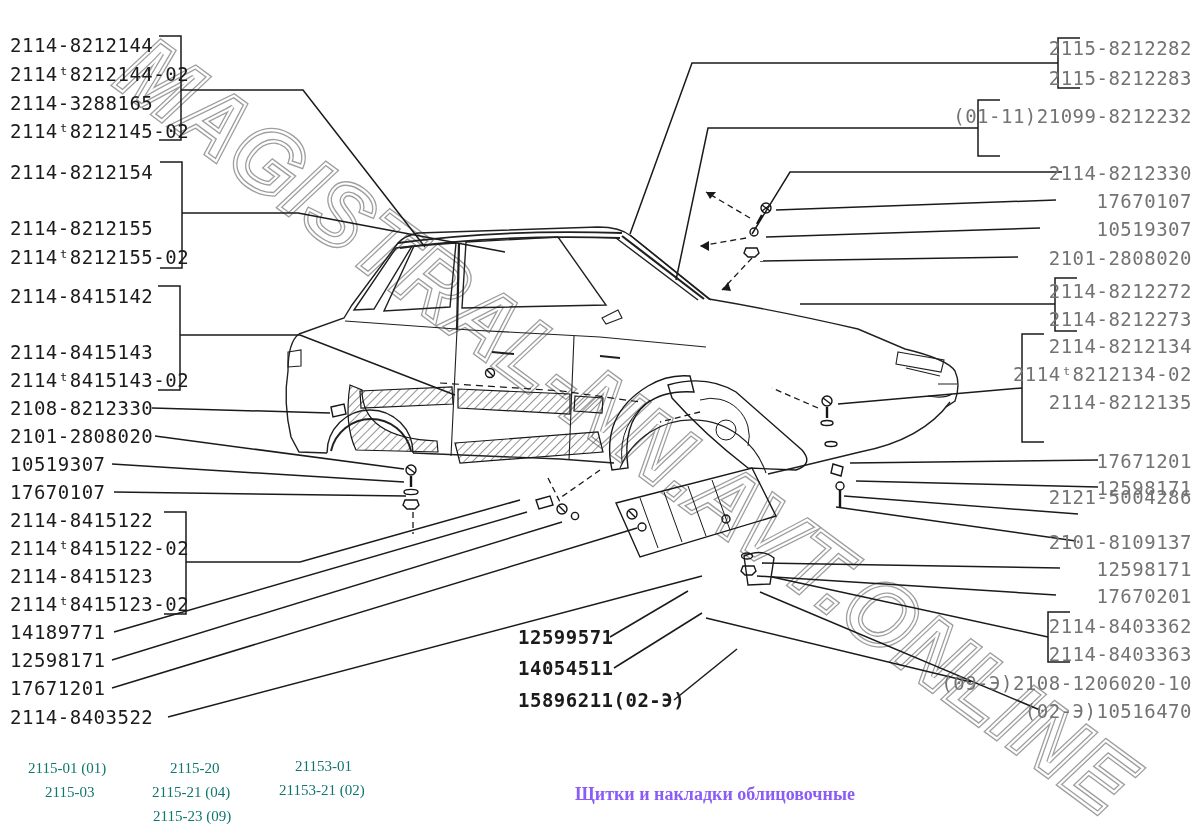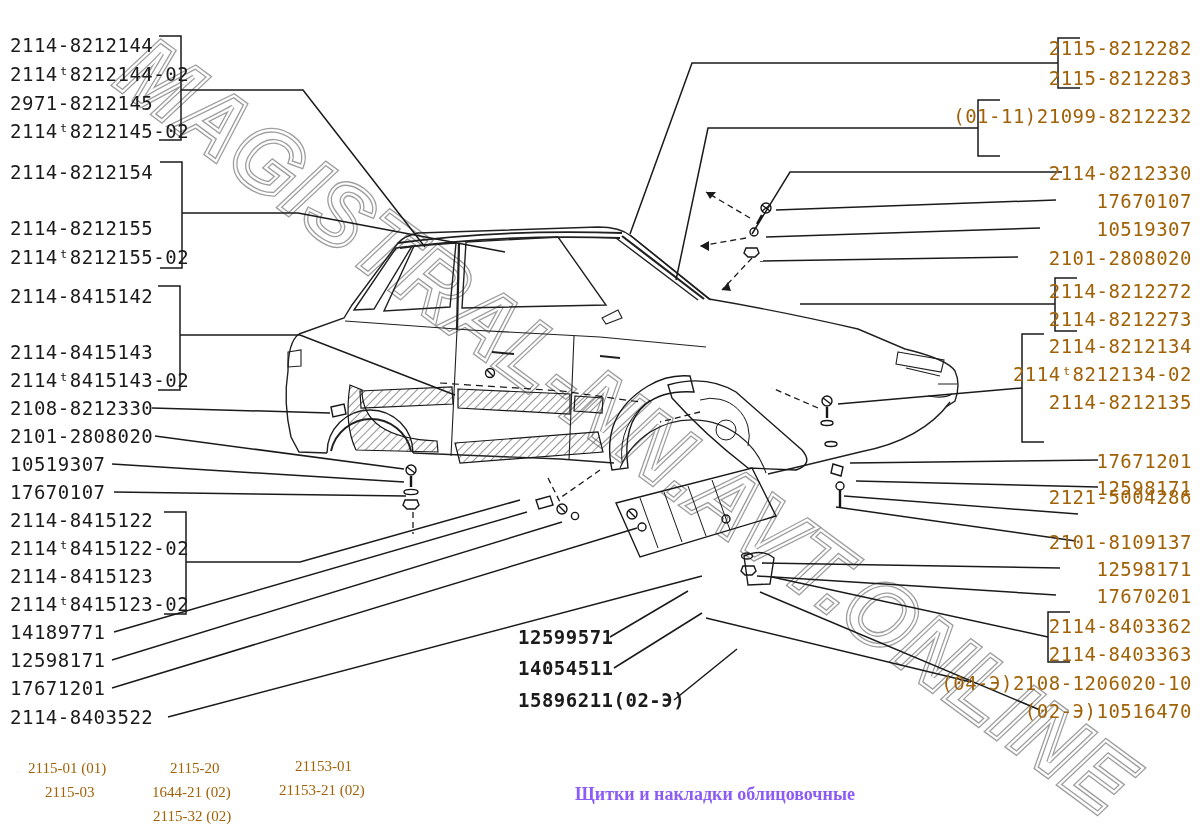--- a/index.html
+++ b/index.html
@@ -2,24 +2,24 @@
 <html><head>
 <meta charset="utf-8">
 <style>
   html,body{margin:0;padding:0;background:#e8e8e8;}
   .stage{position:relative;width:1200px;height:835px;background:#ffffff;overflow:hidden;
          font-family:"DejaVu Sans Mono","DejaVu Sans",monospace;}
   .layer{position:absolute;left:0;top:0;}
   .plbl{position:absolute;left:10px;height:24px;line-height:24px;font-size:19px;
         letter-spacing:0.5px;color:#1b1b1b;white-space:pre;z-index:5;}
   .prlbl{position:absolute;right:8px;height:24px;line-height:24px;font-size:19px;
-        letter-spacing:0.5px;color:#a16207;white-space:pre;text-align:center;z-index:5;}
+        letter-spacing:0.5px;color:#737373;white-space:pre;text-align:center;z-index:5;}
   .pclbl{position:absolute;left:518px;height:24px;line-height:24px;font-size:19px;
         letter-spacing:0.5px;color:#1b1b1b;white-space:pre;z-index:5;font-weight:bold;}
-  .ftr{position:absolute;font-family:"Liberation Serif",serif;font-size:15px;color:#a16207;z-index:5;}
+  .ftr{position:absolute;font-family:"Liberation Serif",serif;font-size:15px;color:#0f766e;z-index:5;}
   .caption{position:absolute;left:575px;top:784px;font-family:"Liberation Serif",serif;
            font-weight:bold;font-size:18px;color:#8b5cf6;z-index:5;}
   svg text.wm{font-family:"Liberation Sans",sans-serif;font-weight:bold;font-style:italic;
               font-size:92px;letter-spacing:2px;}
 </style>
 </head>
 <body>
 
 <div class="stage">
 
@@ -192,21 +192,21 @@
       <path d="M1076,541 L836,507"></path>
       <path d="M1060,568 L762,563"></path>
       <path d="M1056,595 L757,576"></path>
       <path d="M971,682 L706,618"></path>
       <path d="M1040,710 L760,592"></path>
     </g>
   </svg>
 
   <div class="plbl" style="top:33px">2114-8212144</div>
   <div class="plbl" style="top:62px">2114ᵗ8212144-02</div>
-  <div class="plbl" style="top:91px">2971-8212145</div>
+  <div class="plbl" style="top:91px">2114-3288165</div>
   <div class="plbl" style="top:119px">2114ᵗ8212145-02</div>
   <div class="plbl" style="top:160px">2114-8212154</div>
   <div class="plbl" style="top:216px">2114-8212155</div>
   <div class="plbl" style="top:245px">2114ᵗ8212155-02</div>
   <div class="plbl" style="top:284px">2114-8415142</div>
   <div class="plbl" style="top:340px">2114-8415143</div>
   <div class="plbl" style="top:368px">2114ᵗ8415143-02</div>
   <div class="plbl" style="top:396px">2108-8212330</div>
   <div class="plbl" style="top:424px">2101-2808020</div>
   <div class="plbl" style="top:452px">10519307</div>
@@ -233,29 +233,29 @@
   <div class="prlbl" style="top:362px">2114ᵗ8212134-02</div>
   <div class="prlbl" style="top:390px">2114-8212135</div>
   <div class="prlbl" style="top:449px">17671201</div>
   <div class="prlbl" style="top:476px">12598171</div>
   <div class="prlbl" style="top:485px">2121-5004286</div>
   <div class="prlbl" style="top:530px">2101-8109137</div>
   <div class="prlbl" style="top:557px">12598171</div>
   <div class="prlbl" style="top:584px">17670201</div>
   <div class="prlbl" style="top:614px">2114-8403362</div>
   <div class="prlbl" style="top:642px">2114-8403363</div>
-  <div class="prlbl" style="top:671px">(04-Э)2108-1206020-10</div>
+  <div class="prlbl" style="top:671px">(09-Э)2108-1206020-10</div>
   <div class="prlbl" style="top:699px">(02-Э)10516470</div>
 
   <div class="pclbl" style="top:625px">12599571</div>
   <div class="pclbl" style="top:656px">14054511</div>
   <div class="pclbl" style="top:688px">15896211(02-Э)</div>
 
   <div class="ftr" style="left:28px;top:760px">2115-01 (01)</div>
   <div class="ftr" style="left:45px;top:784px">2115-03</div>
   <div class="ftr" style="left:170px;top:760px">2115-20</div>
-  <div class="ftr" style="left:152px;top:784px">1644-21 (02)</div>
-  <div class="ftr" style="left:153px;top:808px">2115-32 (02)</div>
+  <div class="ftr" style="left:152px;top:784px">2115-21 (04)</div>
+  <div class="ftr" style="left:153px;top:808px">2115-23 (09)</div>
   <div class="ftr" style="left:295px;top:758px">21153-01</div>
   <div class="ftr" style="left:279px;top:782px">21153-21 (02)</div>
   <div class="caption">Щитки и накладки облицовочные</div>
 
 </div>
 
 </body></html>

